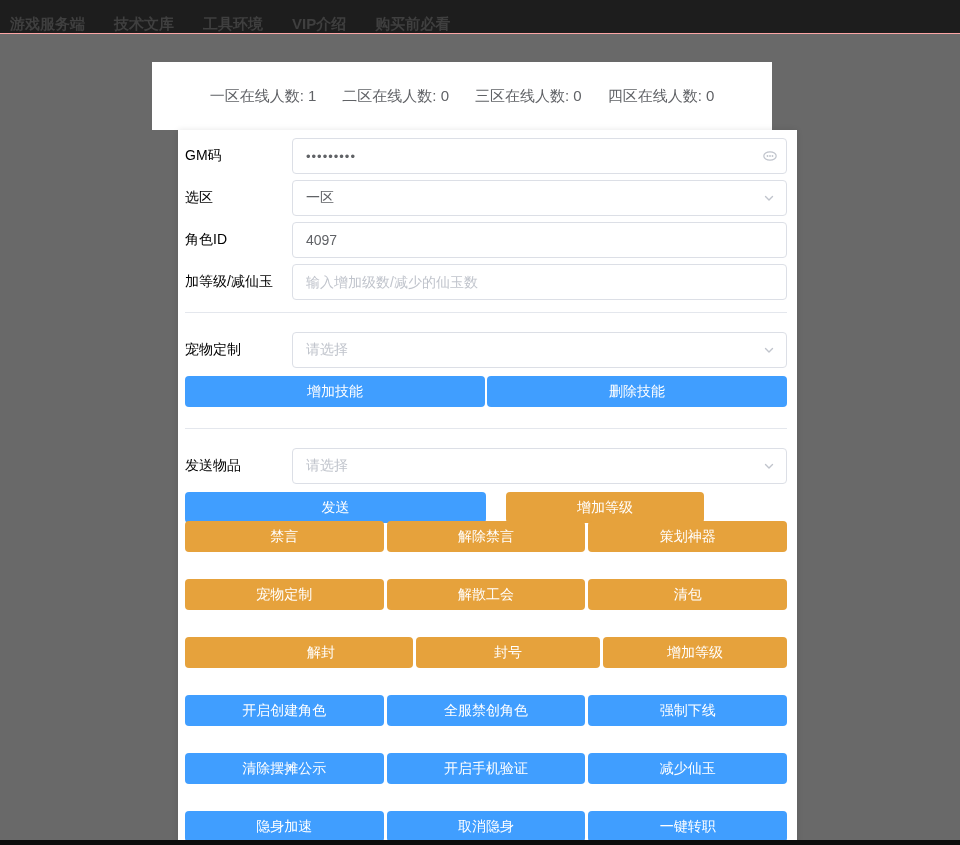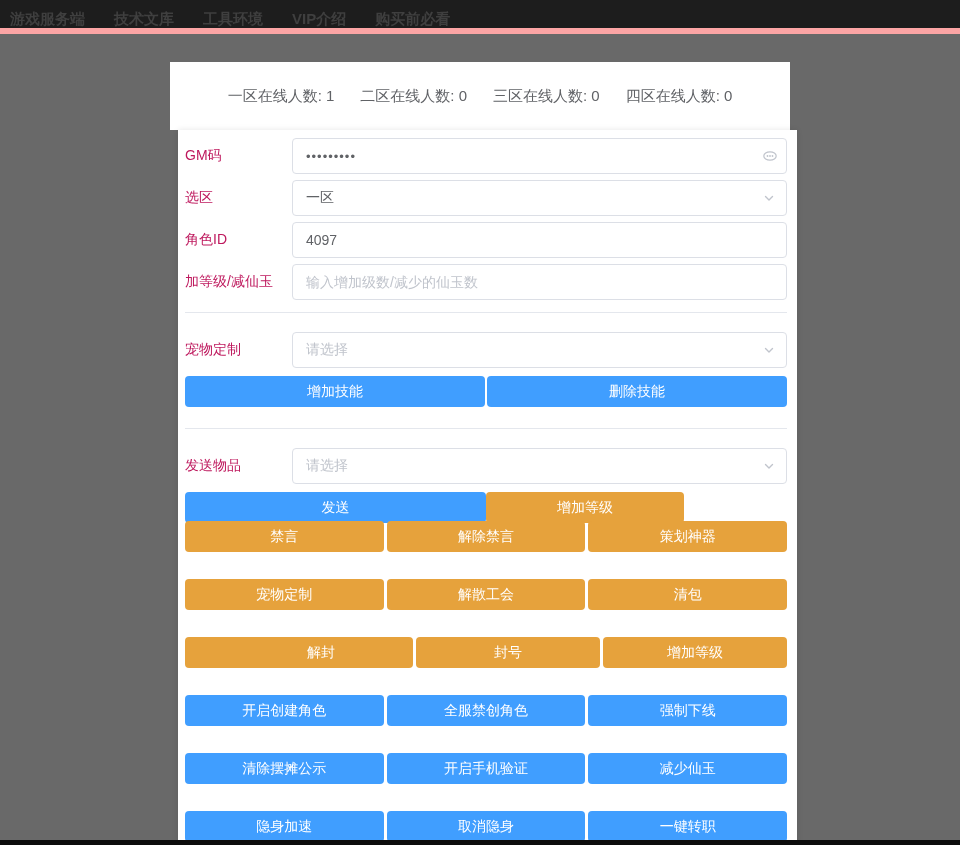--- a/index.html
+++ b/index.html
@@ -7,50 +7,50 @@
   body {
     font-family:"Liberation Sans","DejaVu Sans",sans-serif;
     background:#696969;
     position:relative;
   }
 
   
   .navbar {
     position:absolute; top:0; left:0; width:960px; height:34px;
     background:#1d1d1d;
-    border-bottom:6px solid #fca5a5;
+    border-bottom:1px solid #fca5a5;
     display:flex; align-items:flex-end;
     padding:0 0 1px 10px;
   }
   .nav-item {
     color:#3f3f3f; font-size:15px; font-weight:bold;
     margin-right:29px; white-space:nowrap; cursor:pointer;
     line-height:17px;
   }
 
   
   .header-card {
-    position:absolute; left:170px; top:62px; width:620px; height:68px;
+    position:absolute; left:152px; top:62px; width:620px; height:68px;
     background:#ffffff;
     display:flex; align-items:center; justify-content:center;
   }
   .stats { display:flex; gap:26px; font-size:15px; color:#606266; }
   .stat-item { white-space:nowrap; }
 
   
   .form-panel {
     position:absolute; left:178px; top:130px; width:619px; height:715px;
     background:#ffffff;
     box-shadow:0 0 6px rgba(0,0,0,0.10);
     padding:8px 10px 0 7px;
     overflow:hidden;
   }
 
   .form-row { display:flex; align-items:center; height:36px; margin-bottom:6px; }
-  .form-label { width:107px; flex:none; font-size:14px; color:#be185d; }
+  .form-label { width:107px; flex:none; font-size:14px; color:#000000; }
 
   .el-input { position:relative; flex:1; height:36px; }
   .el-input input {
     width:100%; height:36px;
     border:1px solid #dcdfe6; border-radius:4px;
     padding:0 30px 0 13px;
     font-size:14px; color:#606266; outline:none;
     font-family:inherit; background:#fff;
   }
   .el-input input::placeholder { color:#c0c4cc; }
@@ -75,21 +75,21 @@
 
   .btn {
     border:none; border-radius:4px; height:31px;
     color:#ffffff; font-size:14px; font-family:inherit;
     cursor:pointer; white-space:nowrap;
   }
 
   .skill-row { display:flex; gap:2px; height:31px; }
   .skill-row .btn { flex:1; }
 
-  .send-row { display:flex; gap:0; height:18px; margin-top:8px; margin-bottom:11px; }
+  .send-row { display:flex; gap:20px; height:18px; margin-top:8px; margin-bottom:11px; }
   .send-btn { width:301px; flex:none; }
   .addlevel-btn { width:198px; flex:none; }
 
   .action-row { display:flex; gap:3px; height:47px; margin-bottom:11px; }
   .action-row .btn { flex:1; }
 
   .mb8 { margin-bottom:8px !important; }
 
   
   .bottom-strip {

